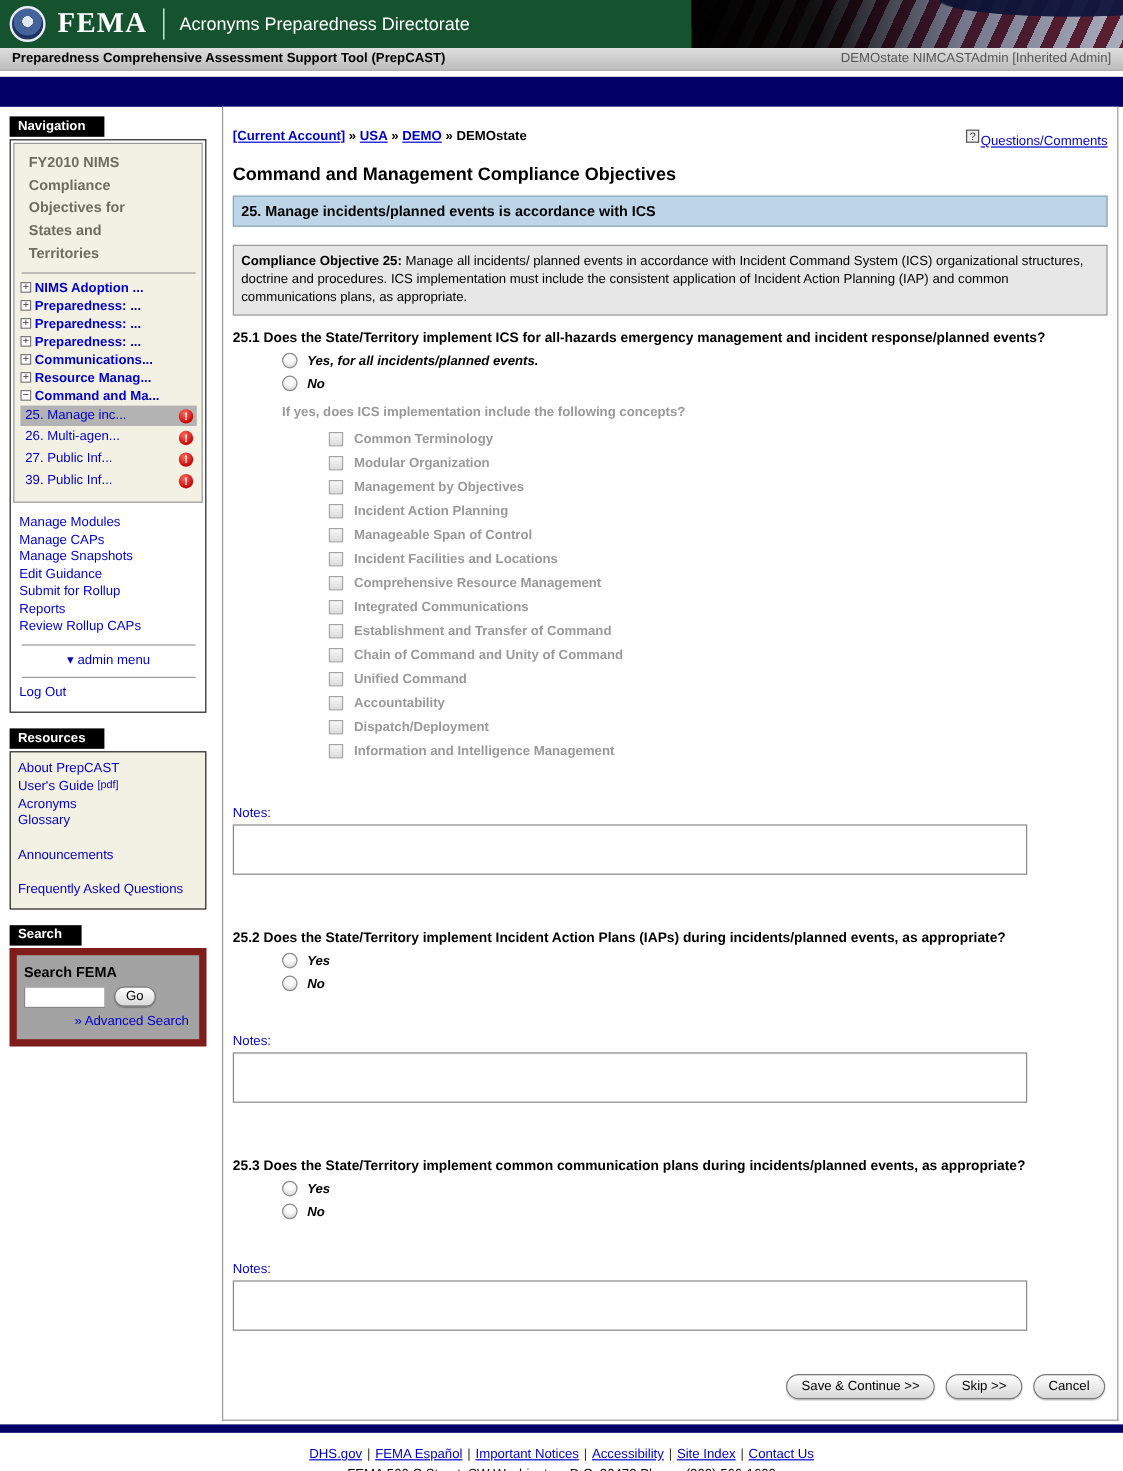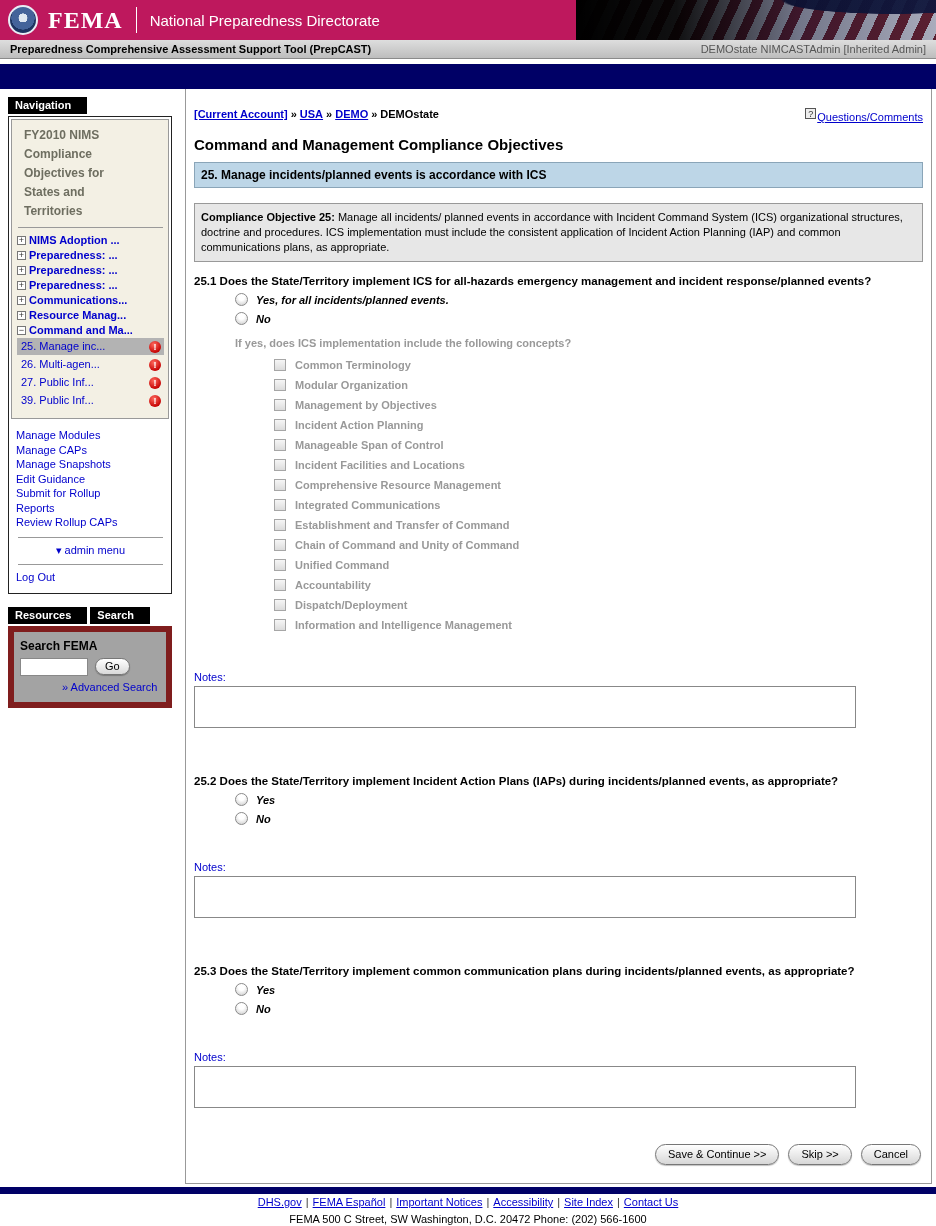--- a/index.html
+++ b/index.html
@@ -1,21 +1,21 @@
 <!DOCTYPE html>
 <html><head>
 <meta charset="utf-8">
 <style>
   * { margin:0; padding:0; box-sizing:border-box; }
   html,body { width:936px; background:#fff; }
   body { height:1226px; font-family:"Liberation Sans", sans-serif; font-size:11px; color:#000; overflow:hidden; }
   a { color:#0000cc; text-decoration:none; cursor:pointer; }
 
   
-  .topbar { height:40px; background:#be185d; position:relative; display:flex; align-items:center; overflow:hidden; }
+  .topbar { height:40px; background:#14532d; position:relative; display:flex; align-items:center; overflow:hidden; }
   .dhs-seal { width:30px; height:30px; border-radius:50%; margin-left:8px; flex:none; z-index:2;
     background:radial-gradient(circle at 50% 42%, #dfe7f2 0 22%, #44639a 23% 58%, #1d3461 59%);
     border:2px solid #e8edf5; }
   .fema-word { font-family:"Liberation Serif", serif; color:#fff; font-size:24px; font-weight:bold; margin-left:10px; letter-spacing:1px; z-index:2; }
   .logo-sep { width:1px; height:26px; background:#fff; margin:0 13px; z-index:2; }
   .directorate { color:#fff; font-size:15px; z-index:2; white-space:nowrap; }
   .flag { position:absolute; right:0; top:0; width:360px; height:40px;
     background:
       linear-gradient(to right, #000 0%, rgba(0,0,0,0.92) 28%, rgba(4,8,34,0.45) 62%, rgba(8,12,40,0.18) 100%),
       radial-gradient(ellipse at 88% 0%, rgba(18,26,66,0.95) 0 24%, transparent 25%),
@@ -90,35 +90,35 @@
   .concepts { margin:6px 0 0 80px; }
   .concept { display:flex; align-items:center; gap:9px; height:20px; color:#999; font-weight:bold; }
   .checkbox { width:12px; height:12px; border:1px solid #a6a6a6; background:linear-gradient(#f6f6f6,#dcdcdc); flex:none; }
   .notes-label { color:#0000cc; margin-top:36px; }
   .notes-area { display:block; width:662px; height:42px; border:1px solid #888; margin-top:3px; resize:none; font-family:inherit; font-size:11px; padding:2px; }
   .btn-row { display:flex; justify-content:flex-end; gap:9px; margin-top:36px; padding-right:2px; }
   .pill-btn { border:1px solid #777; border-radius:12px; background:linear-gradient(#ffffff,#d7d7d7); padding:3px 12px 4px; font-size:11px; font-family:inherit; cursor:pointer; box-shadow:0 1px 1px rgba(0,0,0,0.25); white-space:nowrap; }
 
   
   .footer-navy { height:7px; background:#000066; margin-top:3px; }
-  .footer-links { text-align:center; font-size:11px; padding-top:2px; }
+  .footer-links { text-align:center; font-size:11px; padding-top:12px; }
   .footer-links a { text-decoration:underline; }
   .f-sep { margin:0 4px; color:#333; }
   .footer-address { text-align:center; font-size:11px; padding-top:5px; }
 </style>
 </head>
 <body>
 
 <div>
 
   <header class="topbar">
     <span class="dhs-seal"></span>
     <span class="fema-word">FEMA</span>
     <span class="logo-sep"></span>
-    <span class="directorate">National Preparedness Directorate</span>
+    <span class="directorate">Acronyms Preparedness Directorate</span>
     <span class="flag"></span>
   </header>
 
   <div class="appbar">
     <span class="app-title">Preparedness Comprehensive Assessment Support Tool (PrepCAST)</span>
     <span class="user-info">DEMOstate NIMCASTAdmin [Inherited Admin]</span>
   </div>
 
   <div class="whitegap"></div>
   <div class="navybar"></div>
@@ -182,20 +182,30 @@
           <hr class="rule">
           <div class="admin-row">
             <a><span class="caret">▾</span> <span>admin menu</span></a>
           </div>
           <hr class="rule">
           <a>Log Out</a>
         </div>
       </div>
 
       <div class="panel-label">Resources</div>
+      <div class="res-panel">
+        <div class="res-row"><a>About PrepCAST</a></div>
+        <div class="res-row"><a>User's Guide</a> <span class="pdf-tag">[pdf]</span></div>
+        <div class="res-row"><a>Acronyms</a></div>
+        <div class="res-row"><a>Glossary</a></div>
+        <div class="spacer"></div>
+        <div class="res-row"><a>Announcements</a></div>
+        <div class="spacer"></div>
+        <div class="res-row"><a>Frequently Asked Questions</a></div>
+      </div>
 
       <div class="panel-label">Search</div>
       <div class="search-panel">
         <div class="search-title">Search FEMA</div>
         <div class="search-row">
           <input class="search-input" type="text" value="" style="">
           <button class="go-btn">Go</button>
         </div>
         <a class="adv-link">» Advanced Search</a>
       </div>

